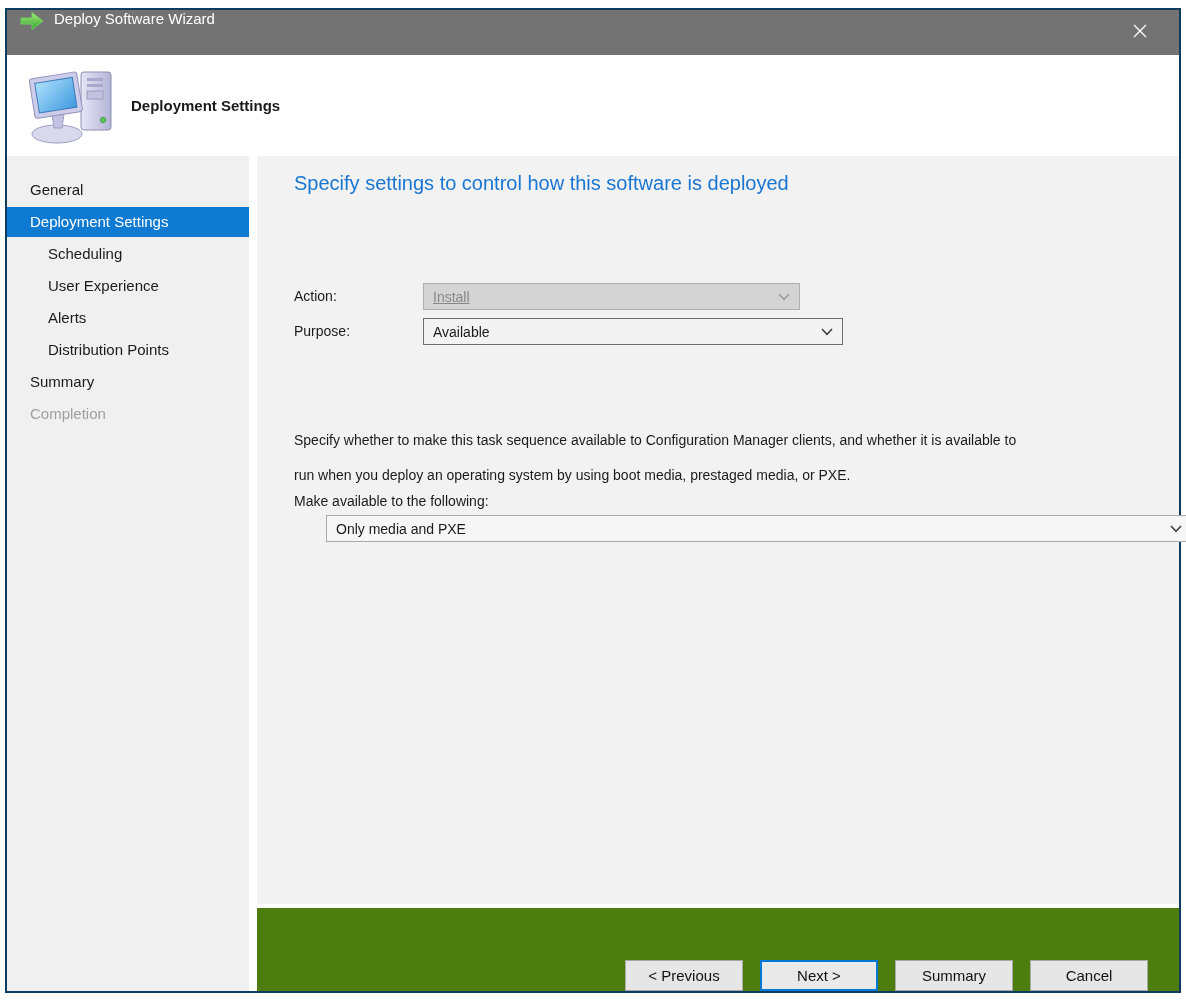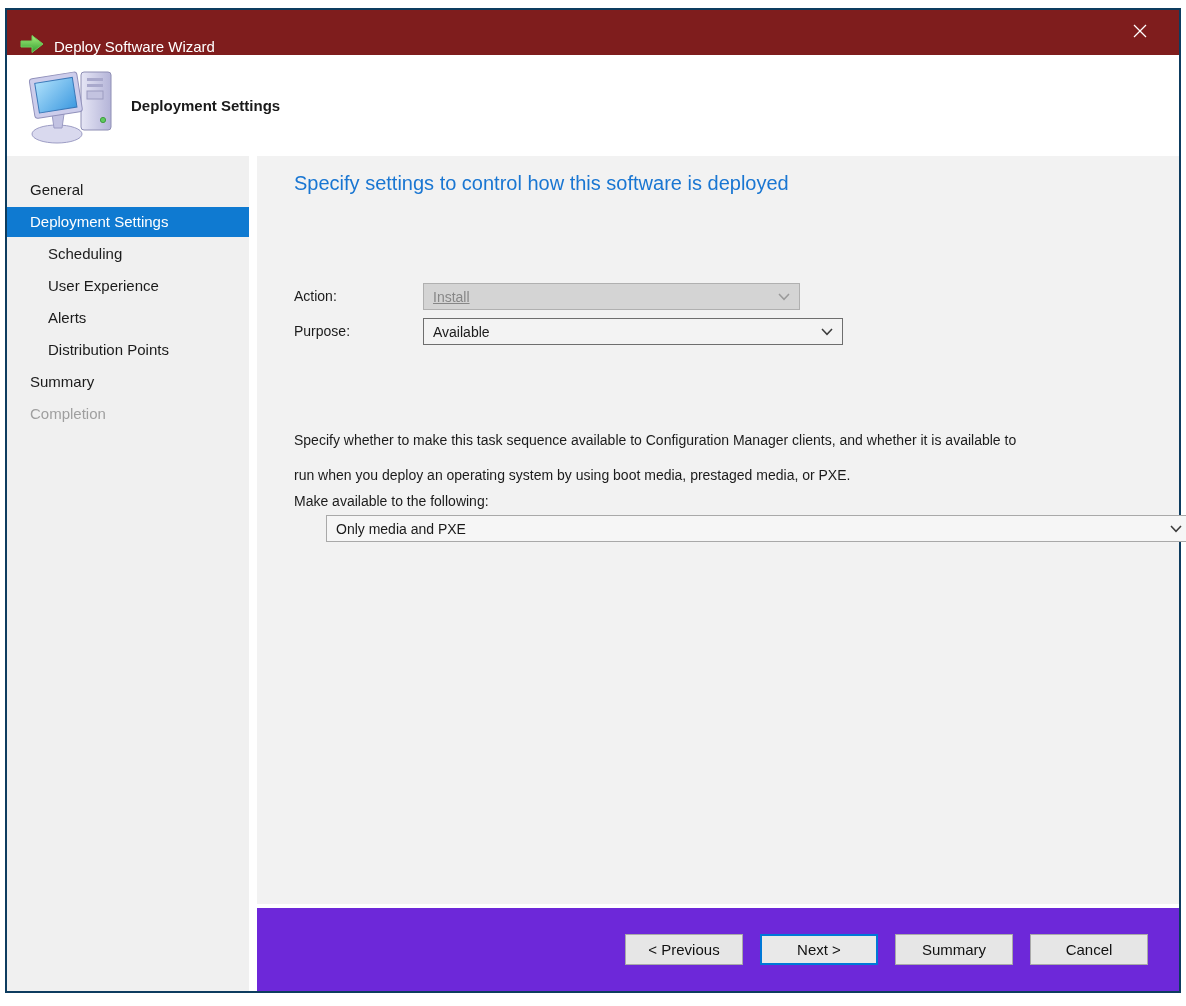--- a/index.html
+++ b/index.html
@@ -2,40 +2,40 @@
 <html><head>
 <meta charset="utf-8">
 <style>
   * { margin:0; padding:0; box-sizing:border-box; }
   html,body { width:1186px; height:1006px; background:#ffffff;
     font-family:"Liberation Sans","DejaVu Sans",sans-serif; }
   .window { position:absolute; left:5px; top:8px; width:1176px; height:985px;
     border:2px solid #0d3c5f; background:#ffffff; display:flex; flex-direction:column; }
 
   
-  .titlebar { height:45px; background:#7f1d1d; display:flex; align-items:flex-end;
+  .titlebar { height:45px; background:#737373; display:flex; align-items:flex-start;
     padding-left:12px; position:relative; flex:0 0 auto; }
   .title-arrow { width:26px; height:22px; margin-right:9px; display:flex; align-items:center; }
   .title-text { color:#ffffff; font-size:15px; }
   .close-btn { position:absolute; right:18px; top:0; height:45px; width:42px; background:transparent;
     border:none; display:flex; align-items:center; justify-content:center; cursor:pointer; }
 
   
   .header { height:101px; background:#ffffff; display:flex; align-items:center; flex:0 0 auto; }
   .header-icon { width:96px; height:80px; margin-left:18px; flex:0 0 auto; }
   .header-title { font-size:15px; font-weight:bold; color:#1a1a1a; margin-left:10px; }
 
   
   .body { flex:1; display:flex; background:#ffffff; min-height:0; }
   .sidebar { width:242px; background:#f0f0f0; padding-top:19px; flex:0 0 auto; }
   .vgap { width:8px; background:#ffffff; flex:0 0 auto; }
   .rightcol { flex:1; display:flex; flex-direction:column; min-width:0; }
   .content { flex:1; background:#f2f2f2; position:relative; }
   .hgap { height:4px; background:#ffffff; flex:0 0 auto; }
-  .footer { height:83px; background:#6d28d9; display:flex; align-items:center;
+  .footer { height:83px; background:#4d7c0f; display:flex; align-items:flex-end;
     justify-content:flex-end; padding-right:31px; gap:17px; flex:0 0 auto; }
 
   
   .nav-item { height:30px; line-height:30px; margin-bottom:2px; font-size:15px;
     color:#1b1b1b; padding-left:23px; cursor:default; white-space:nowrap; }
   .nav-item.sub { padding-left:41px; }
   .nav-item.selected { background:#0f7ad1; color:#ffffff; }
   .nav-item.disabled { color:#9f9f9f; }
 
   

